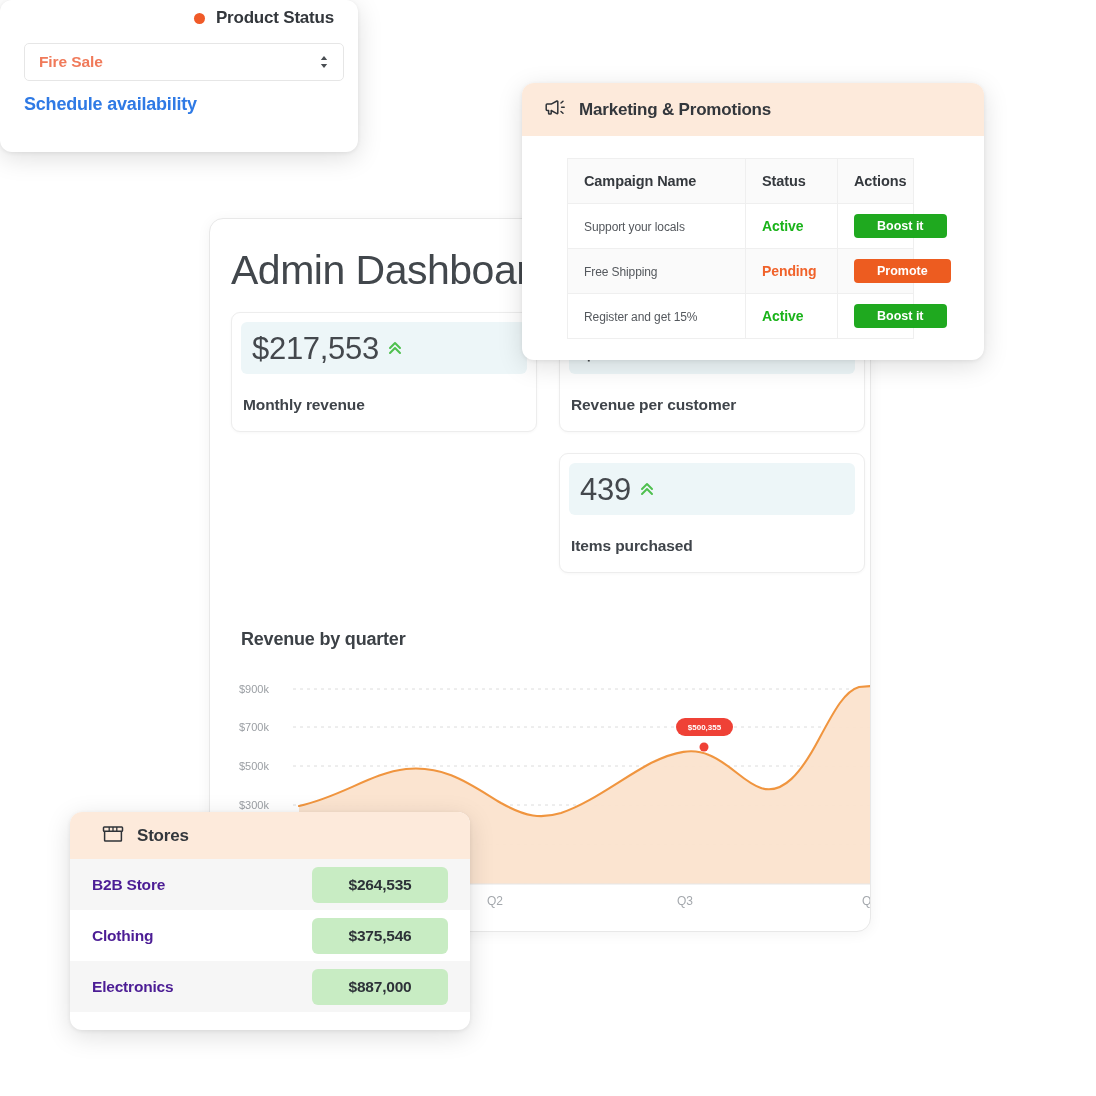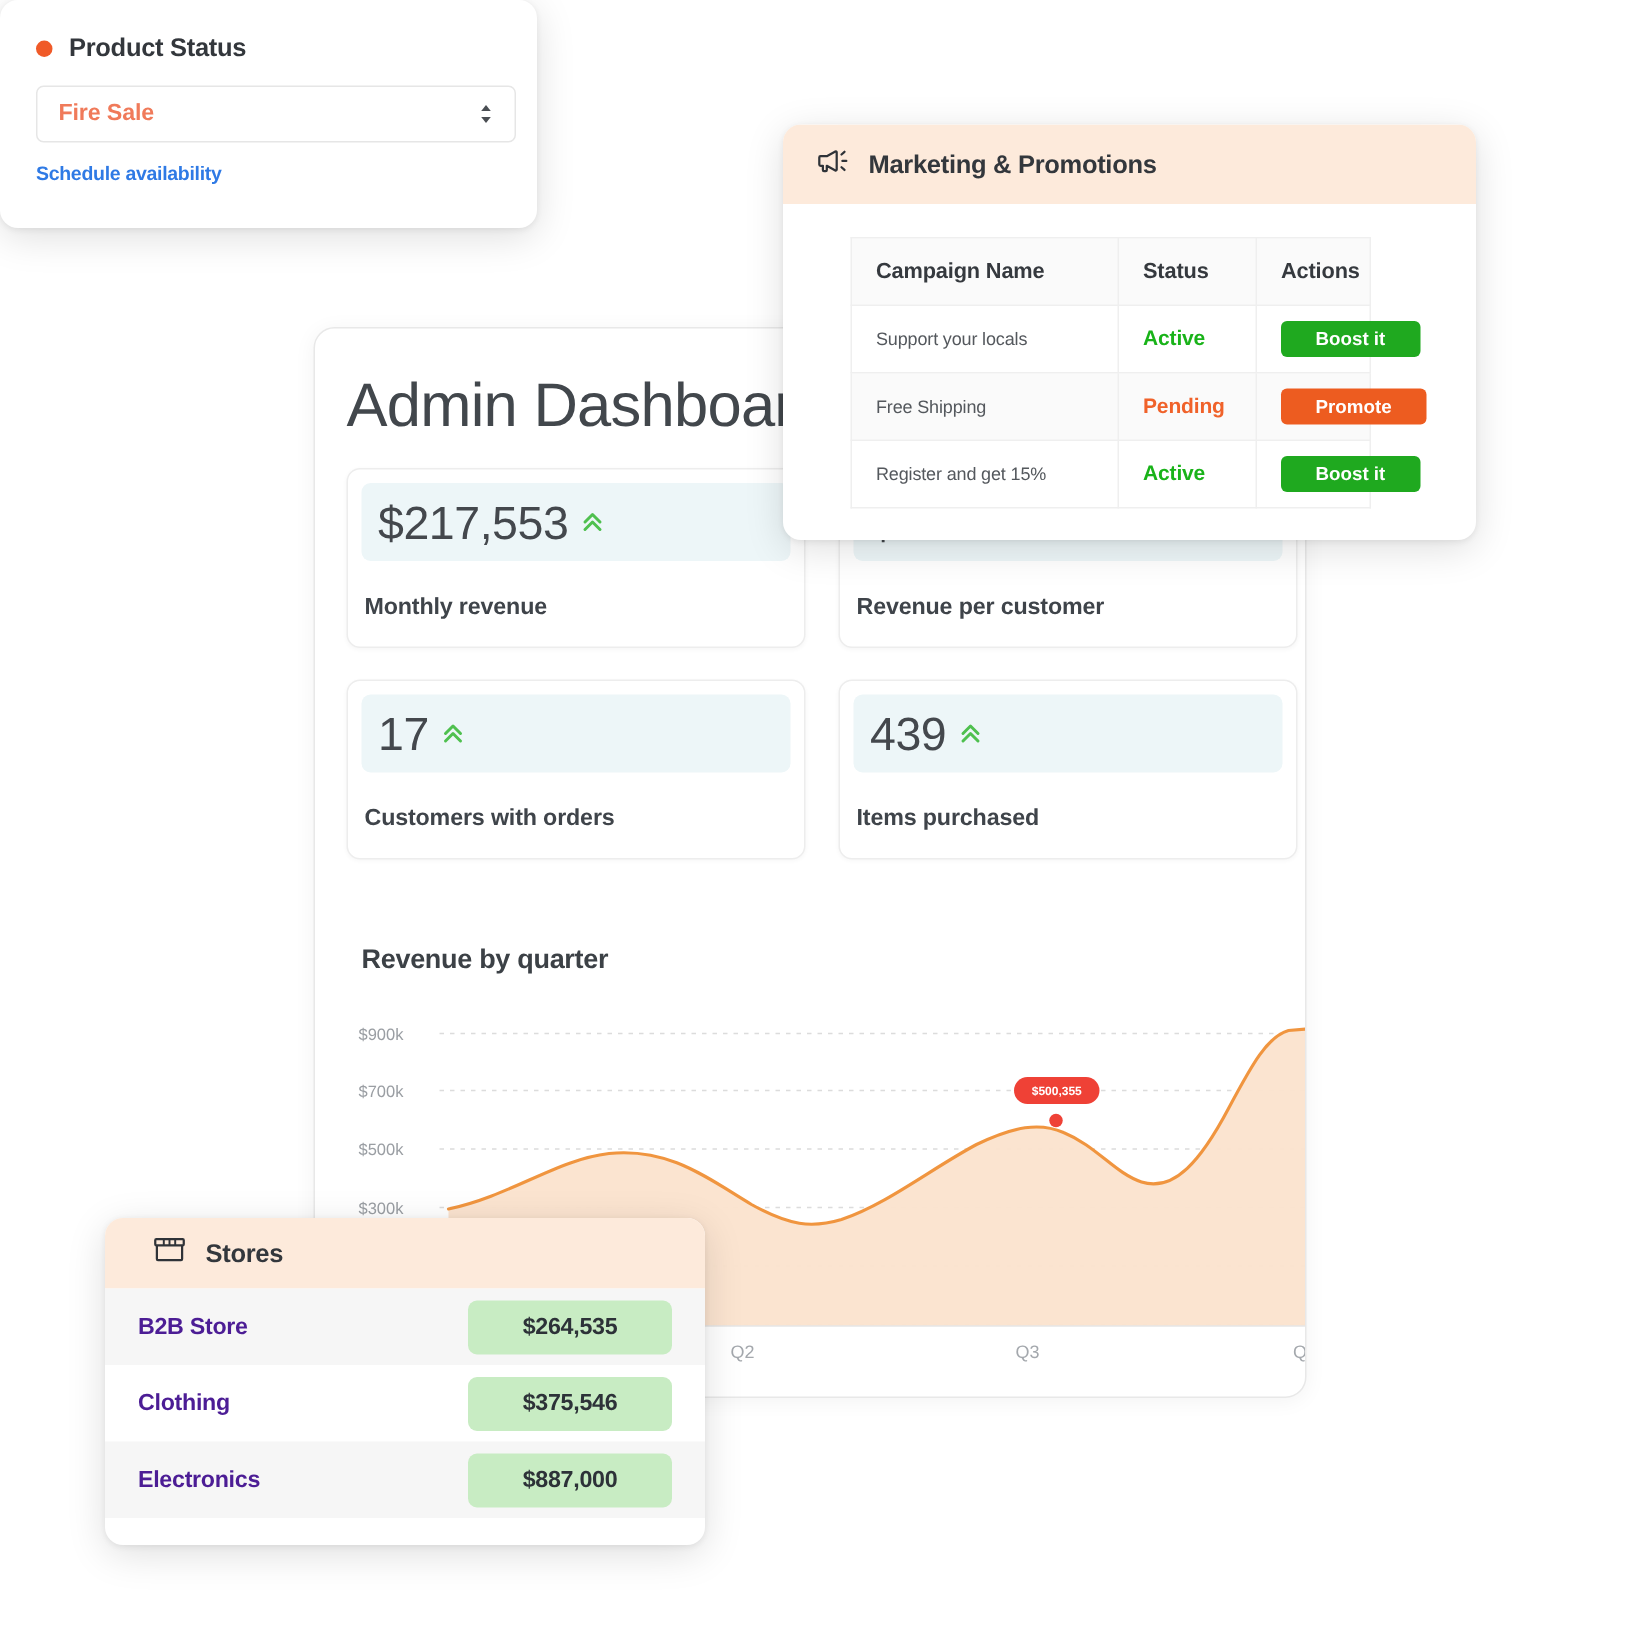--- a/index.html
+++ b/index.html
@@ -251,21 +251,22 @@
     background: #ffffff;
     border-radius: 12px;
     box-shadow: 0 6px 26px rgba(0,0,0,0.13), 0 1px 4px rgba(0,0,0,0.07);
     z-index: 35;
     overflow: hidden;
   }
   .product-header {
     display: flex;
     align-items: center;
     gap: 11px;
-    padding: 22px 24px 0 24px;
+    padding: 8px 24px 0 24px;
+    justify-content: flex-end;
   }
   .status-dot {
     width: 11px;
     height: 11px;
     border-radius: 50%;
     background: #f05a28;
     flex-shrink: 0;
   }
   .product-title {
     font-size: 17px;
@@ -298,21 +299,21 @@
     right: 14px;
     top: 50%;
     transform: translateY(-50%);
     display: flex;
     flex-direction: column;
     gap: 2px;
   }
   .product-link {
     display: inline-block;
     margin: 13px 0 0 24px;
-    font-size: 13px;
+    font-size: 18px;
     font-weight: 700;
     color: #2f7ae5;
     text-decoration: none;
     letter-spacing: -0.2px;
     cursor: pointer;
   }
 </style>
 </head>
 <body>
 
@@ -339,32 +340,20 @@
       <span class="trend-icon">
         <svg width="14" height="18" viewBox="0 0 14 18">
           <path d="M2 9 L7 4 L12 9" fill="none" stroke="#4fc04f" stroke-width="2" stroke-linecap="round" stroke-linejoin="round"></path>
           <path d="M2 14 L7 9 L12 14" fill="none" stroke="#4fc04f" stroke-width="2" stroke-linecap="round" stroke-linejoin="round"></path>
         </svg>
       </span>
     </div>
     <div class="stat-label">Revenue per customer</div>
   </div>
 
-  <div class="stat-card c3">
-    <div class="stat-value-box">
-      <span class="stat-value">17</span>
-      <span class="trend-icon">
-        <svg width="14" height="18" viewBox="0 0 14 18">
-          <path d="M2 9 L7 4 L12 9" fill="none" stroke="#4fc04f" stroke-width="2" stroke-linecap="round" stroke-linejoin="round"></path>
-          <path d="M2 14 L7 9 L12 14" fill="none" stroke="#4fc04f" stroke-width="2" stroke-linecap="round" stroke-linejoin="round"></path>
-        </svg>
-      </span>
-    </div>
-    <div class="stat-label">Customers with orders</div>
-  </div>
 
   <div class="stat-card c4">
     <div class="stat-value-box">
       <span class="stat-value">439</span>
       <span class="trend-icon">
         <svg width="14" height="18" viewBox="0 0 14 18">
           <path d="M2 9 L7 4 L12 9" fill="none" stroke="#4fc04f" stroke-width="2" stroke-linecap="round" stroke-linejoin="round"></path>
           <path d="M2 14 L7 9 L12 14" fill="none" stroke="#4fc04f" stroke-width="2" stroke-linecap="round" stroke-linejoin="round"></path>
         </svg>
       </span>

